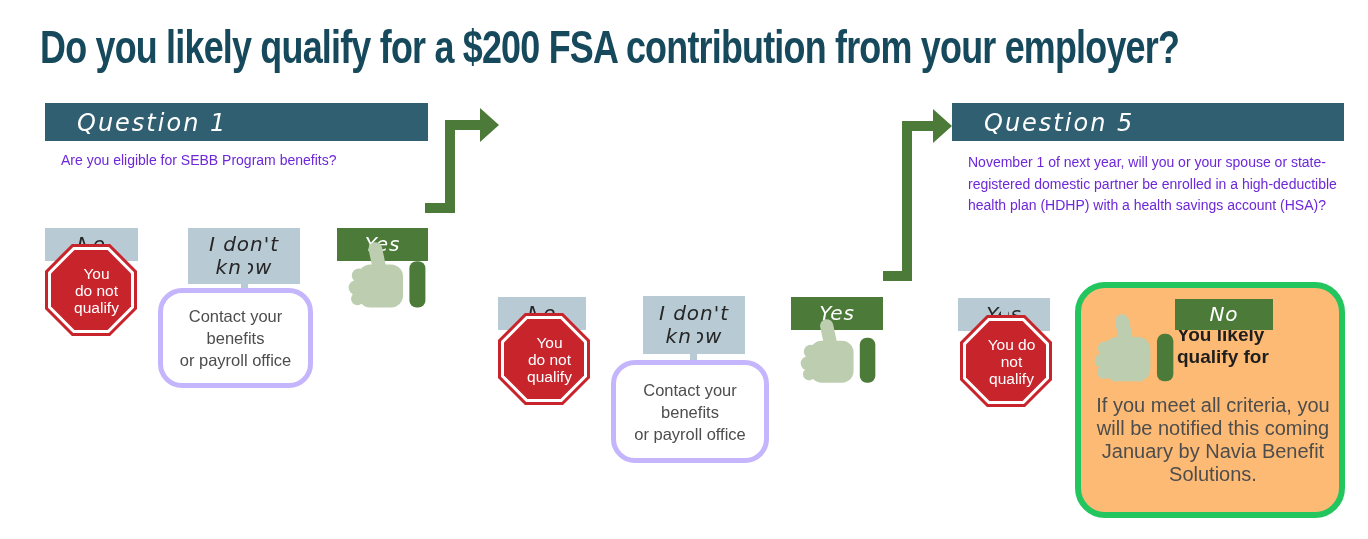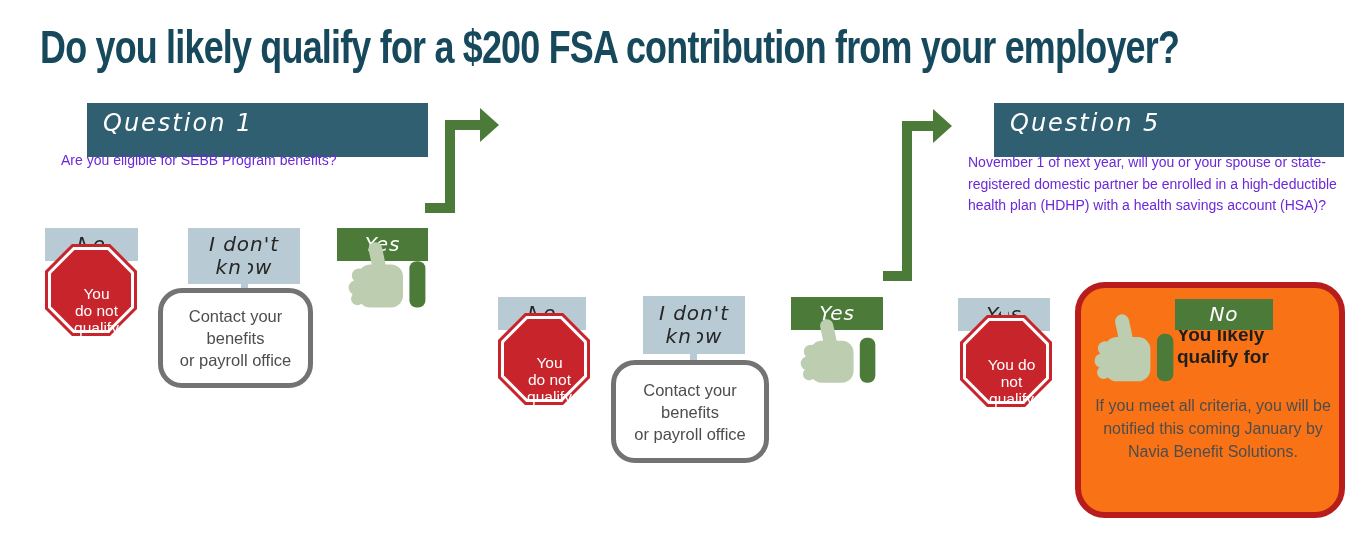--- a/index.html
+++ b/index.html
@@ -10,25 +10,24 @@
   .page-title{
     position:absolute;left:40px;top:20px;margin:0;
     font-size:46px;font-weight:bold;color:#17495D;letter-spacing:-1px;
     white-space:nowrap;transform:scaleX(0.78);transform-origin:left top;
   }
   .panel{position:absolute;}
   #q1{left:45px;top:103px;width:383px;height:300px;}
   #q2{left:498px;top:103px;width:387px;height:370px;}
   #q3{left:952px;top:103px;width:392px;height:420px;}
   .panel-header{
-    position:absolute;left:0;top:0;right:0;height:54px;background:#2F5F70;
+    position:absolute;left:0;top:0;right:0;height:38px;background:#2F5F70;
     color:#fff;font-style:italic;font-family:"DejaVu Sans",sans-serif;
-    font-size:24px;line-height:41px;padding-left:16px;letter-spacing:2px;
+    font-size:24px;line-height:41px;padding-left:32px;letter-spacing:2px;
     box-sizing:border-box;
-    margin-left:42px;
   }
   .question-text{
     position:absolute;left:16px;top:47px;right:0;
     font-size:14px;line-height:21.5px;color:#6d28d9;
   }
   .answer{
     position:absolute;display:flex;align-items:center;justify-content:center;
     text-align:center;font-style:italic;font-family:"DejaVu Sans",sans-serif;
     font-size:20px;letter-spacing:1px;color:#262626;background:#B8CAD3;
     line-height:1.15;
@@ -36,50 +35,50 @@
   }
   .answer.green{background:#4C7A38;color:#fff;}
   .stub{position:absolute;width:7px;background:#B8CAD3;}
   .stop{position:absolute;width:92px;height:92px;}
   .oct{clip-path:polygon(29.3% 0,70.7% 0,100% 29.3%,100% 70.7%,70.7% 100%,29.3% 100%,0 70.7%,0 29.3%);}
   .stop .o1{position:absolute;inset:0;background:#C8242C;}
   .stop .o2{position:absolute;inset:3px;background:#ffffff;}
   .stop .o3{position:absolute;inset:6px;background:#C8242C;}
   .stop .txt{
     position:absolute;inset:0;display:flex;flex-direction:column;
-    align-items:center;justify-content:flex-end;color:#fff;
+    align-items:center;justify-content:center;color:#fff;
     font-size:15.5px;line-height:17px;text-align:center;margin-left:11px;
   }
   .stop .txt span{display:block;}
   .contact-box{
-    position:absolute;background:#fff;border:5px solid #737373;border-radius:24px;
+    position:absolute;background:#fff;border:5px solid #c4b5fd;border-radius:24px;
     display:flex;flex-direction:column;align-items:center;justify-content:center;
     text-align:center;font-size:16.5px;line-height:22px;color:#4D4D4D;
     box-sizing:border-box;
   }
   .contact-box span{display:block;}
   .arrow-seg{position:absolute;background:#4C7A38;}
   .arrow-head{
     position:absolute;width:0;height:0;
     border-top:17px solid transparent;border-bottom:17px solid transparent;
     border-left:19px solid #4C7A38;
   }
   .thumb{position:absolute;}
   .success-box{
     position:absolute;left:123px;top:179px;width:270px;height:236px;
-    background:#f97316;border:6px solid #b91c1c;border-radius:30px;box-sizing:border-box;
+    background:#fdba74;border:6px solid #22c55e;border-radius:30px;box-sizing:border-box;
   }
   .success-headline{
     position:absolute;left:96px;top:36px;width:170px;
     font-weight:bold;font-size:19px;line-height:22px;color:#1E1E1E;
   }
   .success-headline span{display:block;}
   .success-body{
     position:absolute;left:10px;top:106px;width:244px;
-    font-size:16px;line-height:23px;color:#4D4D4D;text-align:center;
+    font-size:20px;line-height:23px;color:#4D4D4D;text-align:center;
   }
 </style>
 </head>
 <body>
 
 <div class="canvas">
 
   <h1 class="page-title">Do you likely qualify for a $200 FSA contribution from your employer?</h1>
 
   <div class="panel" id="q1">

